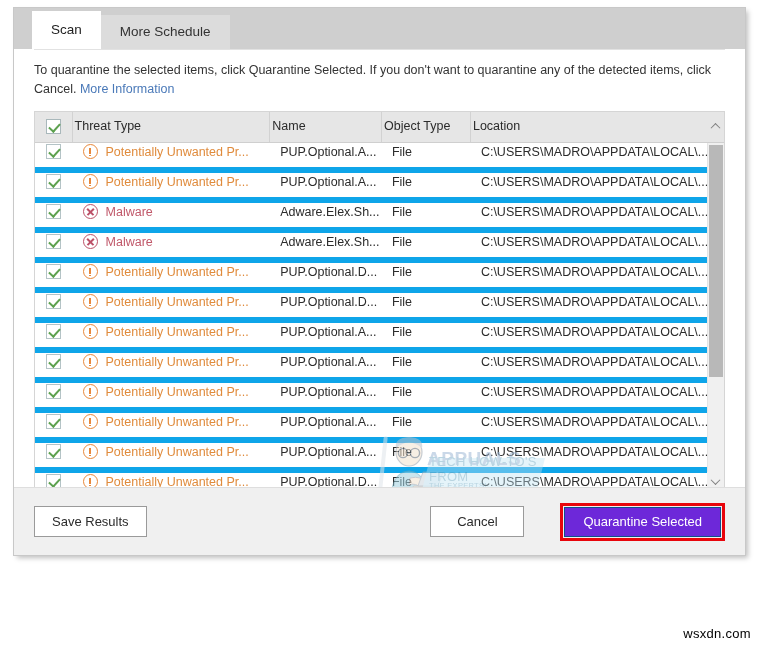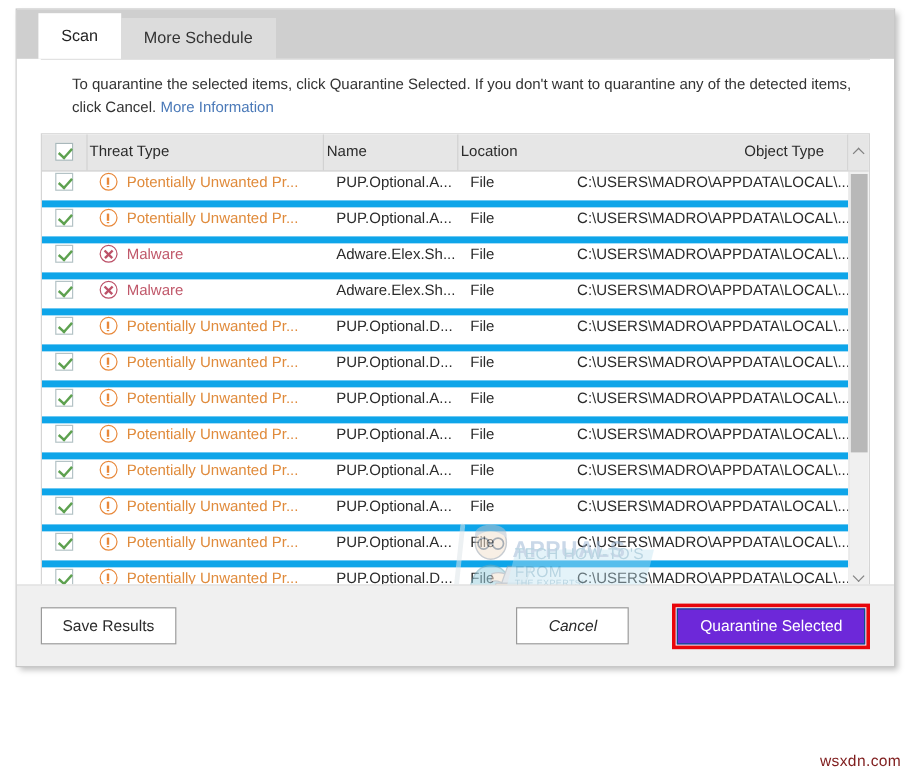--- a/index.html
+++ b/index.html
@@ -84,21 +84,20 @@
     border-top: 1px solid #e2e2e2;
   }
 
   #instructions {
     font-size: 12.5px;
     color: #333333;
     line-height: 1.55;
     padding-top: 11px;
     padding-bottom: 11px;
     max-width: 690px;
-    margin-left: 26px;
   }
   #more-info-link {
     color: #4a79b8;
     cursor: pointer;
   }
 
   
   #table-wrap {
     border: 1px solid #d5d5d5;
     flex: 0 0 auto;
@@ -319,21 +318,21 @@
     border: 1px solid #0f4e8d;
     color: #ffffff;
     font-size: 13px;
     height: 30px;
     padding: 0 18px;
     cursor: pointer;
     font-family: "Liberation Sans", sans-serif;
     white-space: nowrap;
     line-height: 28px;
   }
-  #cancel-button { width: 94px; padding: 4px; font-style: italic; }
+  #cancel-button { width: 94px; padding: 4px; }
 
   
   #watermark-center {
     position: absolute;
     left: 330px;
     top: 318px;
     width: 175px;
     height: 80px;
     pointer-events: none;
     opacity: 0.55;
@@ -370,21 +369,21 @@
     letter-spacing: 0.3px;
   }
   
   #wm-person { position: absolute; left: 12px; top: 6px; }
 
   #watermark-corner {
     position: absolute;
     right: 6px;
     bottom: 4px;
     font-size: 13px;
-    color: #7f1d1d;
+    color: #000000;
     font-family: "Liberation Sans", sans-serif;
     z-index: 30;
     letter-spacing: 0.3px;
   }
 </style>
 </head>
 <body>
 
 <div id="app-window">
 
@@ -408,22 +407,22 @@
     </div>
 
     <div id="table-wrap">
 
       <div id="table-header">
         <div class="hcell col-check">
           <span class="chk header-chk"></span>
         </div>
         <div class="hcell col-threat">Threat Type</div>
         <div class="hcell col-name">Name</div>
+        <div class="hcell col-object">Object Type</div>
         <div class="hcell col-loc">Location</div>
-        <div class="hcell col-object">Object Type</div>
         <div id="scroll-up-cell">
           <span class="chev up"></span>
         </div>
       </div>
 
       <div id="rows-region">
         <div id="rows">
             <div class="row">
               <div class="cell col-check" style="display: flex; align-items: center; justify-content: center;">
                 <span class="chk"></span>

